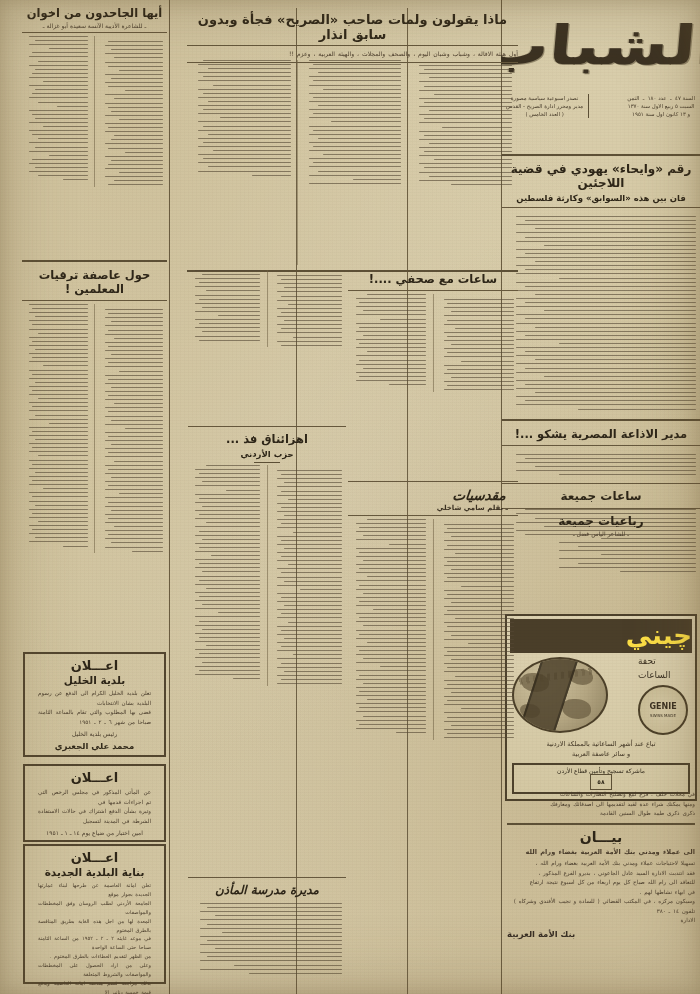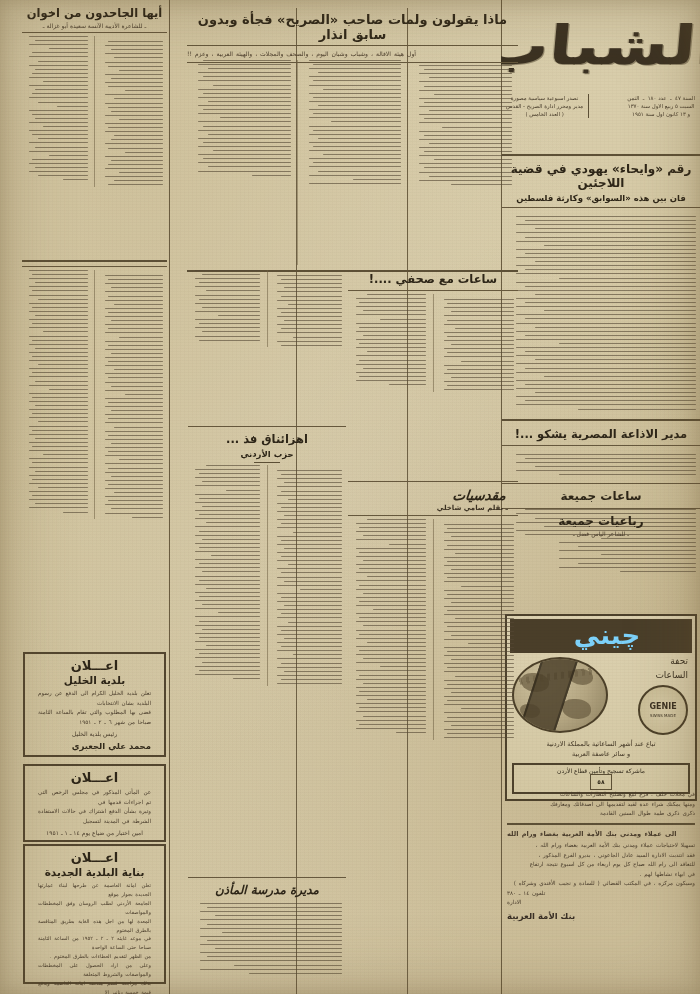--- a/index.html
+++ b/index.html
@@ -104,21 +104,21 @@
 
   .twocol{column-count:2;column-gap:6px;column-rule:1px solid rgba(110,95,65,.55);}
   .threecol{column-count:3;column-gap:5px;column-rule:1px solid rgba(110,95,65,.5);}
 
   
   #ad-watch{
     margin:4px 3px;border:2px solid #4e422c;padding:3px;
     background:linear-gradient(180deg,#dcd1b0,#d3c7a2);
   }
   .ad-brand-bar{
-    background:#4a3e29;color:#7dd3fc;text-align:center;
+    background:#4a3e29;color:#fde047;
     font-size:26px;font-weight:bold;padding:1px 0 3px 12px;letter-spacing:1px;
     font-family:"DejaVu Sans","Liberation Sans",sans-serif;
   }
   .ad-mid{display:flex;align-items:center;justify-content:space-between;padding:2px 2px;}
   .globe{
     width:92px;height:72px;border-radius:50%;
     background:
       radial-gradient(circle at 32% 28%, #cfc3a0 0%, #b4a682 55%, #8c7f5e 100%);
     border:2px solid #4c4029;position:relative;overflow:hidden;flex:0 0 auto;
   }
@@ -128,50 +128,50 @@
     opacity:.5;transform:rotate(-8deg);
   }
   .globe:after{
     content:"";position:absolute;left:18%;top:-8%;width:34%;height:116%;
     background:#4e422c;transform:rotate(18deg);opacity:.85;
     border-left:2px solid #2f2719;border-right:2px solid #2f2719;
   }
   .globe .cont{
     position:absolute;background:#6d6044;opacity:.75;border-radius:40% 55% 45% 60%;
   }
-  .ad-right{text-align:right;font-size:9px;line-height:1.5;color:#3b3122;padding-right:2px;}
+  .ad-right{text-align:left;font-size:9px;line-height:1.5;color:#3b3122;padding-right:2px;}
   .ad-seal{
     width:46px;height:46px;border-radius:50%;border:2px solid #4c4029;
     margin:3px auto 0;display:flex;flex-direction:column;align-items:center;justify-content:center;
     font-size:8px;font-weight:bold;color:#3b3122;
     background:radial-gradient(circle,#d7cba8,#c6b992);
   }
   .ad-seal small{font-size:4px;font-weight:normal;}
   .ad-foot{text-align:center;font-size:6.5px;line-height:1.6;color:#413524;padding:2px 3px 0;}
   .ad-agent{
     border:2px solid #4e422c;margin:3px 2px 2px;padding:2px;text-align:center;
     font-size:8px;font-weight:bold;color:#322a1b;
   }
 
   
   .ann-box{border:2px solid #53462f;margin:4px 3px;padding:4px 13px;}
   .ann-title{text-align:center;font-size:13px;font-weight:bold;letter-spacing:3px;color:#2e2618;}
   .ann-sub{text-align:center;font-size:10.5px;font-weight:bold;color:#2e2618;margin-top:1px;}
-  .ann-sign{text-align:right;font-size:8.5px;font-weight:bold;margin-top:4px;color:#322a1b;}
+  .ann-sign{text-align:center;font-size:8.5px;font-weight:bold;margin-top:4px;color:#322a1b;}
   .ann-role{text-align:center;font-size:6px;margin-top:3px;color:#4a3d2c;}
 
   
   .notice-title{text-align:center;font-size:14px;font-weight:bold;letter-spacing:5px;color:#2e2618;margin:2px 0;}
   .notice-sign{text-align:left;font-size:8.5px;font-weight:bold;margin-top:3px;}
 
   .stamp{
     width:20px;height:14px;border:1px solid #5d5036;display:inline-block;
     font-size:6px;text-align:center;line-height:13px;
   }
-  .center{text-align:left;}
+  .center{text-align:right;}
   .dash{width:26px;border-top:1px solid #5d5036;margin:2px auto;}
 </style>
 </head>
 <body>
 
 <div id="page">
 
   <div class="col" id="col-right">
 
     <div id="masthead">
@@ -330,20 +330,21 @@
 
     <div style="position:absolute;top:790px;left:0;right:0;padding:0 5px;">
       <div class="artext t55">
         <div>في محلات خلف : فرع لبيع وتصليح النظارات والساعات</div>
         <div>ومنها يمكنك شراء عدة لقيد لتقديمها الى اصدقائك ومعارفك</div>
         <div>ذكرى ذكرى طيبة طوال السنين القادمة</div>
       </div>
       <div class="rule-thick"></div>
 
       <div>
+        <div class="notice-title">بيـــان</div>
         <div class="artext t65 center" style="font-weight:bold">الى عملاء ومدني بنك الأمة العربية بغضاء ورام الله</div>
         <div class="artext t55" style="margin-top:2px">
           <div>تسهيلا لاحتياجات عملاء ومدني بنك الأمة العربية بغضاء ورام الله ،</div>
           <div>فقد انتدبت الادارة السيد عادل الجاعوني ، بديرو الفرع المذكور ،</div>
           <div>للتعاقد الى رام الله صباح كل يوم اربعاء من كل اسبوع نتيجة ارتفاع</div>
           <div>في ابهاء نشاطها لهم .</div>
           <div>وسيكون مركزه ، في المكتب القضائي ( للسادة و نجيب الأفندي وشركاه )</div>
           <div class="center">تلفون ١٤ ـ ٣٨٠</div>
           <div class="center">الادارة</div>
         </div>
@@ -899,20 +900,21 @@
             <div class="ln s85"></div>
           <div class="ln s95"></div>
             <div class="ln s80"></div>
             <div class="ln s40"></div>
         </div>
       </div>
     </div>
 
     <div style="position:absolute;top:256px;left:2px;right:2px;">
       <div class="rule-thick"></div>
+      <div class="sect-head sh-lg">حول عاصفة ترقيات المعلمين !</div>
       <div class="rule"></div>
       <div class="twocol">
         <div class="body-lines">
           <div class="ln s95"></div>
             <div class="ln s90"></div>
             <div class="ln s95"></div>
           <div class="ln s85"></div>
             <div class="ln s95"></div>
             <div class="ln s90"></div>
           <div class="ln s95"></div>

